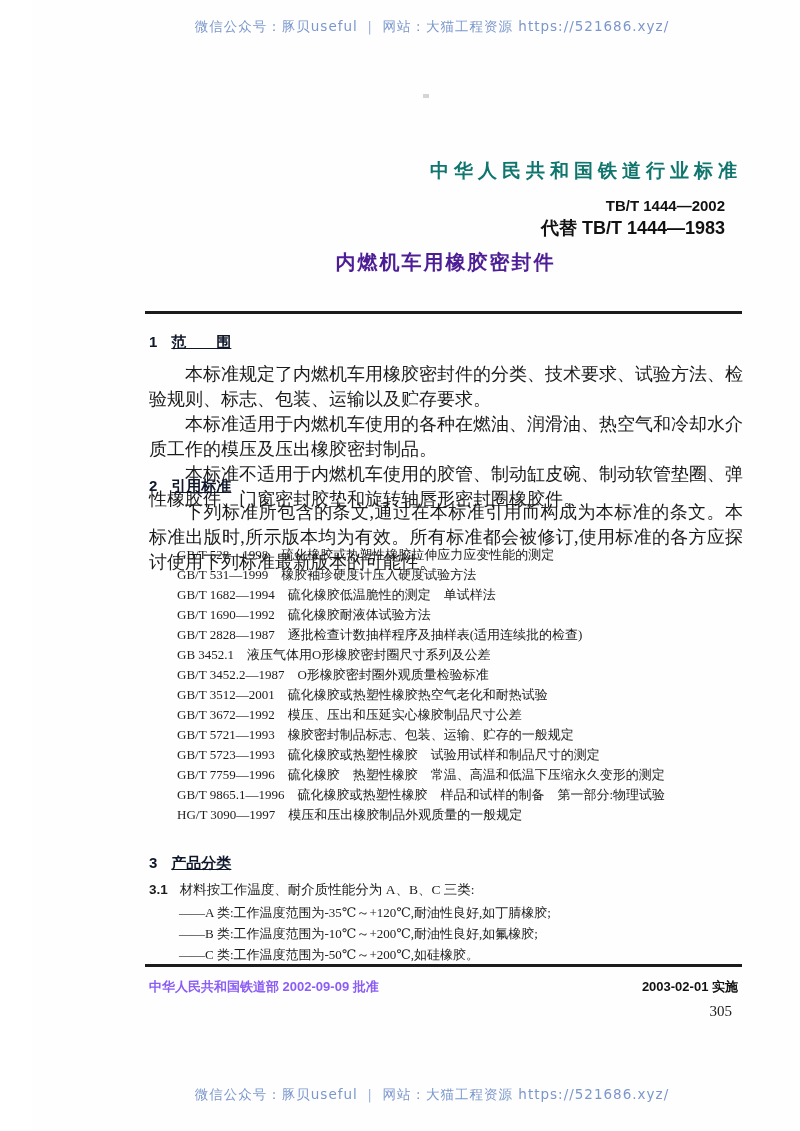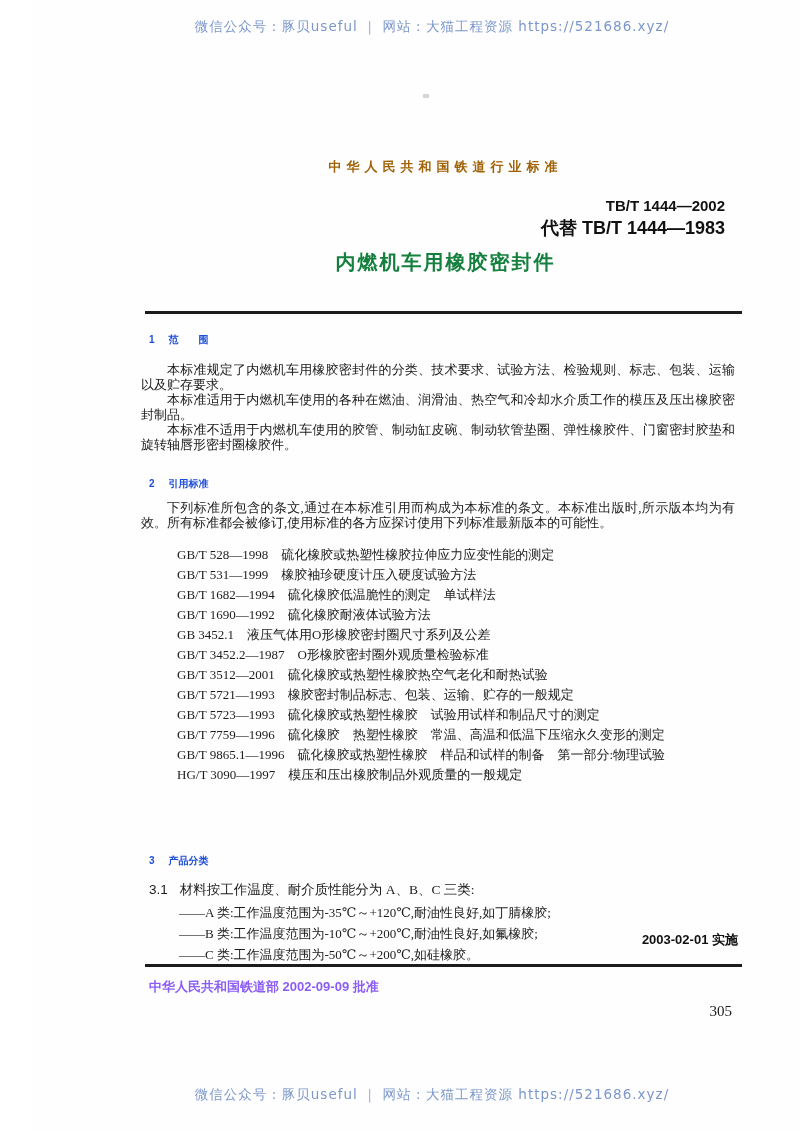--- a/index.html
+++ b/index.html
@@ -18,89 +18,89 @@
     text-align:center;
     font-family:"DejaVu Sans","Liberation Sans",sans-serif;
     font-size:13.5px;letter-spacing:1px;
     color:#7b97cc;
   }
   .wm-top{top:18px;}
   .wm-bottom{top:1086px;}
   
   .std-type{
     position:absolute;top:158px;left:117px;width:593px;
-    text-align:center;
-    font-family:"Liberation Sans","DejaVu Sans",sans-serif;
-    font-weight:bold;font-size:13px;letter-spacing:5px;
-    color:#a16207;
+    text-align:right;
+    font-family:"Liberation Sans","DejaVu Sans",sans-serif;
+    font-weight:bold;font-size:19px;letter-spacing:5px;
+    color:#0f766e;
   }
   .num-block{
     position:absolute;top:195px;right:107px;
     text-align:right;line-height:22px;
     font-family:"Liberation Sans","DejaVu Sans",sans-serif;
     color:#111;
   }
   .std-num{font-weight:bold;font-size:15px;}
   .std-replaces{font-size:18px;font-weight:bold;}
   .doc-title{
     position:absolute;top:249px;left:117px;width:593px;
     text-align:center;
     font-family:"Liberation Sans","DejaVu Sans",sans-serif;
     font-weight:bold;font-size:20px;letter-spacing:2px;
-    color:#15803d;
+    color:#4c1d95;
   }
   
   .rule{position:absolute;left:113px;width:597px;height:3px;background:#1c1c1c;}
   .rule-top{top:311px;}
   .rule-bottom{top:964px;}
   
   .sec-h{
     position:absolute;left:117px;width:593px;
     font-family:"Liberation Sans","DejaVu Sans",sans-serif;
-    font-weight:bold;font-size:10px;color:#1d4ed8;
+    font-weight:bold;font-size:15px;color:#0f172a;text-decoration:underline;
   }
   .sec-h .sec-num{display:inline-block;margin-right:14px;}
   .sec1{top:333px;}
   .sec2{top:477px;}
   .sec3{top:854px;}
   
   .body-block{
-    position:absolute;left:109px;width:594px;
-    font-size:13px;line-height:15px;
+    position:absolute;left:117px;width:594px;
+    font-size:18px;line-height:25px;
     text-align:justify;
   }
   .body-block p{margin:0;text-indent:2em;}
   .scope-paras{top:362px;}
   .ref-intro{top:500px;}
   
   .ref-list{
     position:absolute;top:545px;left:117px;width:593px;
     padding-left:28px;box-sizing:border-box;
     font-size:13px;line-height:20px;
   }
   .ref-item{white-space:nowrap;}
   .ref-code{display:inline-block;margin-right:13px;}
   
   .clause-line{
     position:absolute;top:881px;left:117px;width:593px;
     font-size:13.5px;
   }
-  .clause-num{font-family:"Liberation Sans","DejaVu Sans",sans-serif;font-weight:normal;display:inline-block;margin-right:12px;}
+  .clause-num{font-family:"Liberation Sans","DejaVu Sans",sans-serif;font-weight:bold;display:inline-block;margin-right:12px;}
   .class-list{
     position:absolute;top:903px;left:147px;width:563px;
     font-size:13px;line-height:20.8px;
   }
   
   .footer-approval{
     position:absolute;top:978px;left:117px;
     font-family:"Liberation Sans","DejaVu Sans",sans-serif;
     font-weight:bold;font-size:13px;color:#8b5cf6;
   }
   .footer-impl{
-    position:absolute;top:931px;right:94px;
+    position:absolute;top:978px;right:94px;
     font-family:"Liberation Sans","DejaVu Sans",sans-serif;
     font-weight:bold;font-size:13px;color:#111;
   }
   .page-num{
     position:absolute;top:1003px;right:100px;
     font-size:15px;color:#222;text-align:center;
   }
   
   .speck{position:absolute;top:94px;left:391px;width:6px;height:4px;background:#b9b9b9;opacity:.6;}
 </style>
@@ -153,33 +153,39 @@
       </div>
 
       <div class="ref-item">
         <span class="ref-code">GB/T 1682—1994</span><span class="ref-title">硫化橡胶低温脆性的测定　单试样法</span>
       </div>
 
       <div class="ref-item">
         <span class="ref-code">GB/T 1690—1992</span><span class="ref-title">硫化橡胶耐液体试验方法</span>
       </div>
 
+      <div class="ref-item">
+        <span class="ref-code">GB/T 2828—1987</span><span class="ref-title">逐批检查计数抽样程序及抽样表(适用连续批的检查)</span>
+      </div>
 
       <div class="ref-item">
         <span class="ref-code">GB 3452.1</span><span class="ref-title">液压气体用O形橡胶密封圈尺寸系列及公差</span>
       </div>
 
       <div class="ref-item">
         <span class="ref-code">GB/T 3452.2—1987</span><span class="ref-title">O形橡胶密封圈外观质量检验标准</span>
       </div>
 
       <div class="ref-item">
         <span class="ref-code">GB/T 3512—2001</span><span class="ref-title">硫化橡胶或热塑性橡胶热空气老化和耐热试验</span>
       </div>
 
+      <div class="ref-item">
+        <span class="ref-code">GB/T 3672—1992</span><span class="ref-title">模压、压出和压延实心橡胶制品尺寸公差</span>
+      </div>
 
 
       <div class="ref-item">
         <span class="ref-code">GB/T 5721—1993</span><span class="ref-title">橡胶密封制品标志、包装、运输、贮存的一般规定</span>
       </div>
 
       <div class="ref-item">
         <span class="ref-code">GB/T 5723—1993</span><span class="ref-title">硫化橡胶或热塑性橡胶　试验用试样和制品尺寸的测定</span>
       </div>
 

